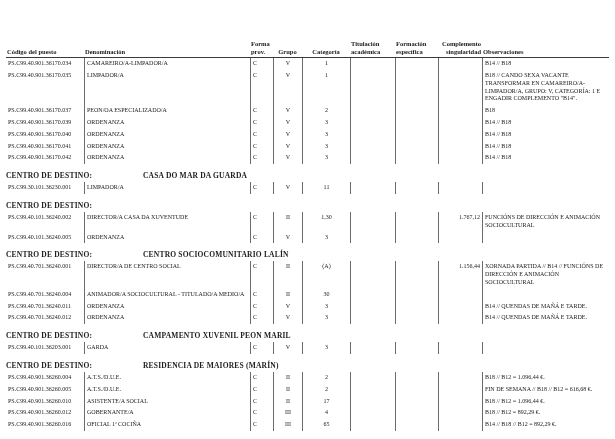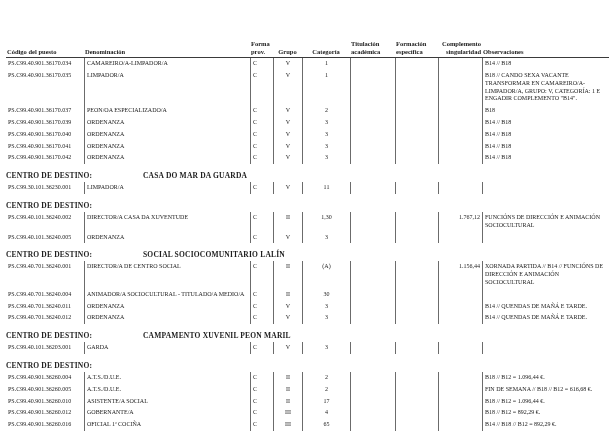--- a/index.html
+++ b/index.html
@@ -182,21 +182,21 @@
           <div class="cell c-forma">C</div>
           <div class="cell c-grupo">V</div>
           <div class="cell c-categoria">3</div>
           <div class="cell c-titulacion"></div>
           <div class="cell c-formacion"></div>
           <div class="cell c-complemento"></div>
           <div class="cell c-observaciones"></div>
         </div>
         <div class="section-header">
           <span class="sh-label">CENTRO DE DESTINO:</span>
-          <span class="sh-name">SOCIAL SOCIOCOMUNITARIO LALÍN</span>
+          <span class="sh-name">CENTRO SOCIOCOMUNITARIO LALÍN</span>
         </div>
         <div class="grid-row row">
           <div class="cell c-codigo">PS.C99.40.701.36240.001</div>
           <div class="cell c-denominacion">DIRECTOR/A DE CENTRO SOCIAL</div>
           <div class="cell c-forma">C</div>
           <div class="cell c-grupo">II</div>
           <div class="cell c-categoria">(A)</div>
           <div class="cell c-titulacion"></div>
           <div class="cell c-formacion"></div>
           <div class="cell c-complemento">1.156,44</div>
@@ -245,20 +245,21 @@
           <div class="cell c-forma">C</div>
           <div class="cell c-grupo">V</div>
           <div class="cell c-categoria">3</div>
           <div class="cell c-titulacion"></div>
           <div class="cell c-formacion"></div>
           <div class="cell c-complemento"></div>
           <div class="cell c-observaciones"></div>
         </div>
         <div class="section-header">
           <span class="sh-label">CENTRO DE DESTINO:</span>
+          <span class="sh-name">RESIDENCIA DE MAIORES (MARÍN)</span>
         </div>
         <div class="grid-row row">
           <div class="cell c-codigo">PS.C99.40.901.36260.004</div>
           <div class="cell c-denominacion">A.T.S./D.U.E.</div>
           <div class="cell c-forma">C</div>
           <div class="cell c-grupo">II</div>
           <div class="cell c-categoria">2</div>
           <div class="cell c-titulacion"></div>
           <div class="cell c-formacion"></div>
           <div class="cell c-complemento"></div>

